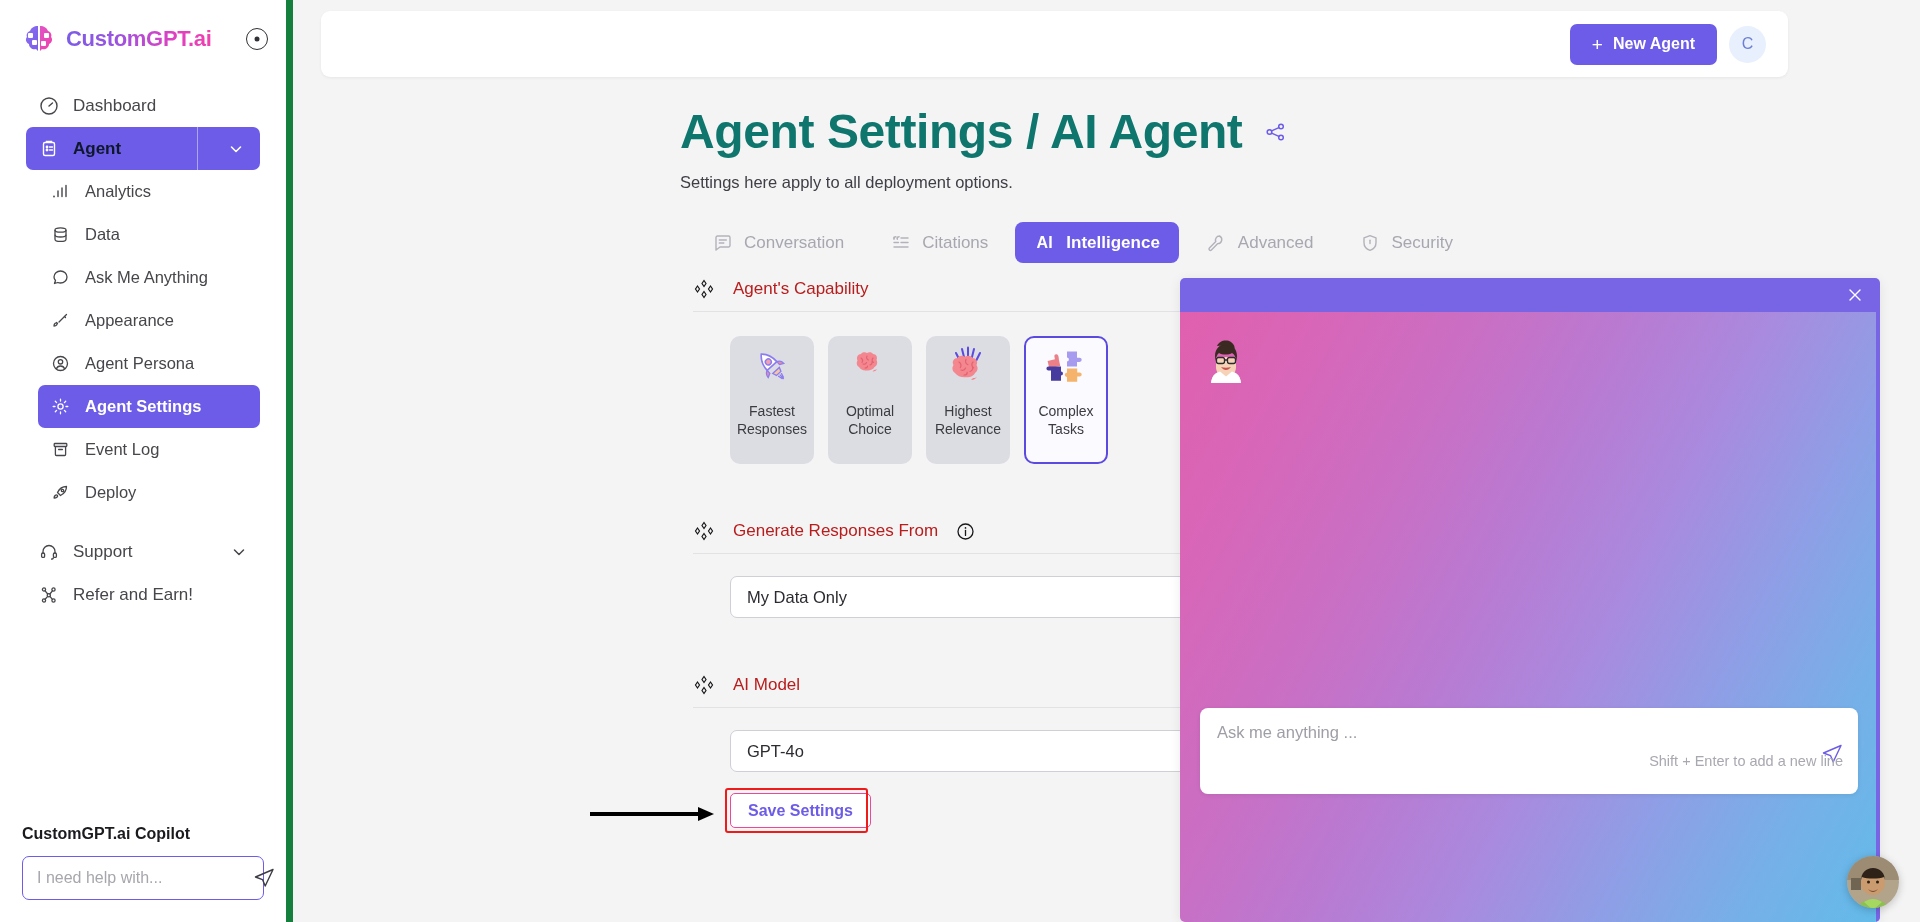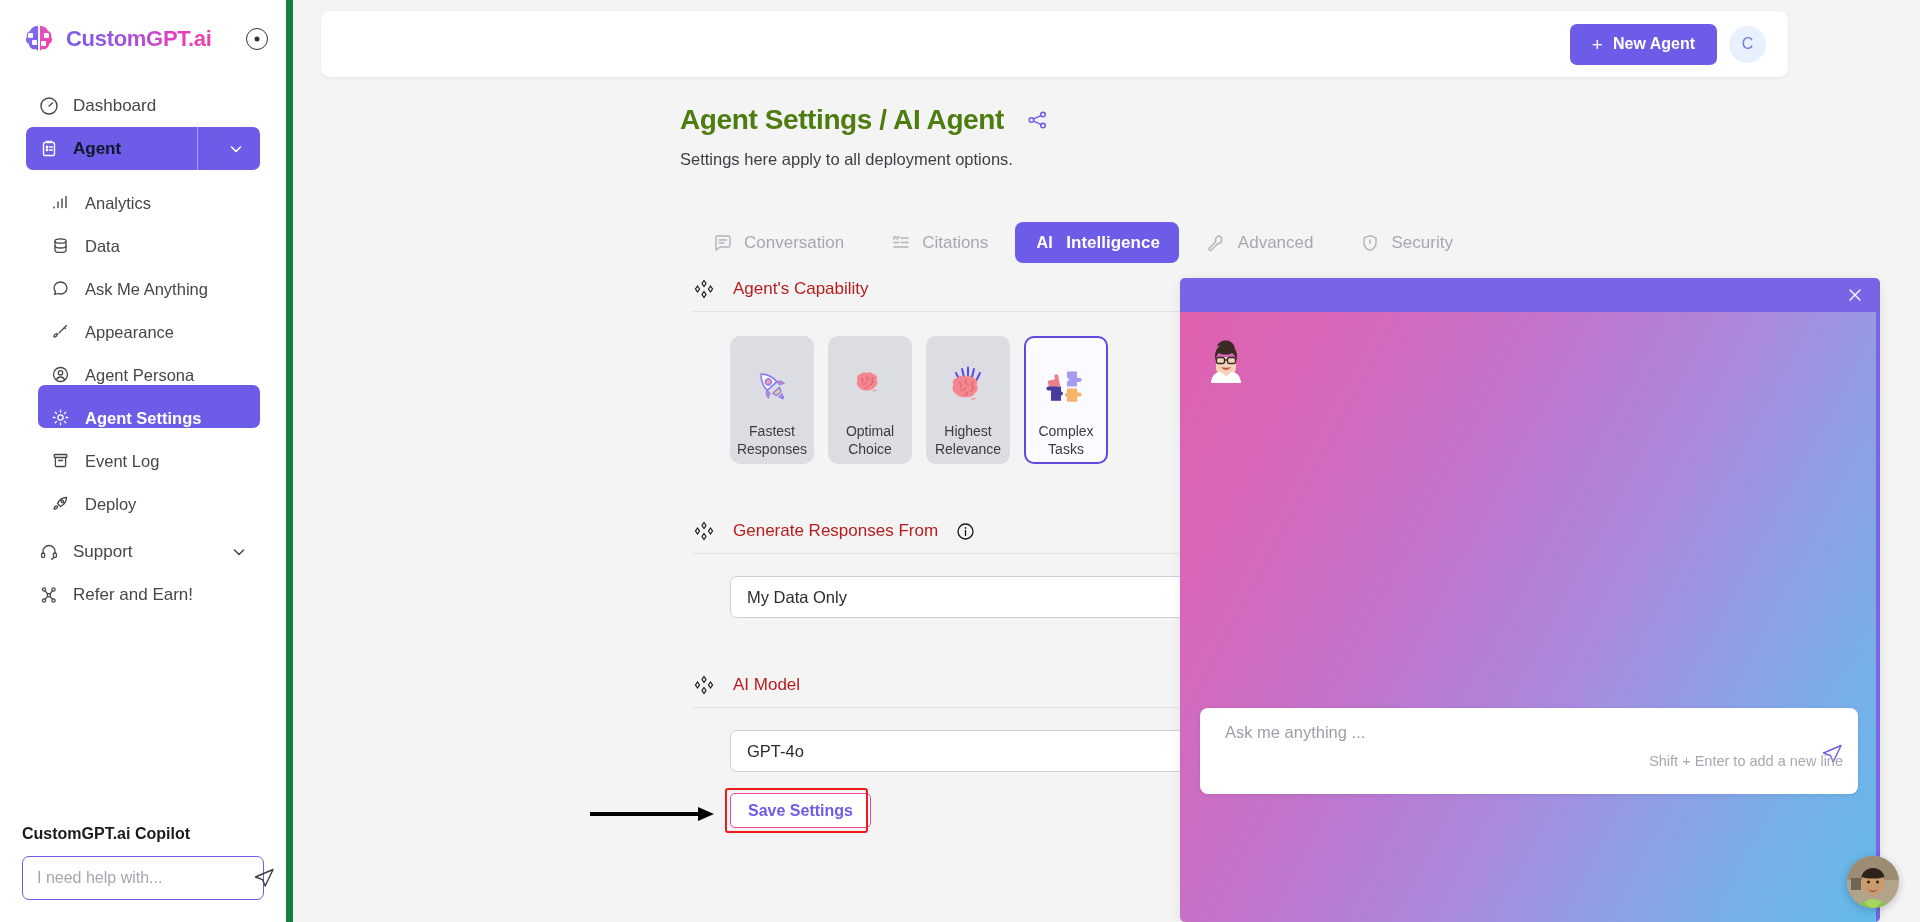--- a/index.html
+++ b/index.html
@@ -45,21 +45,21 @@
   .nav-item {
     display: flex; align-items: center; gap: 14px;
     height: 43px; margin: 0 26px 0 26px; padding: 0 12px;
     border-radius: 7px; cursor: pointer;
     color: #46464b; font-size: 17px;
   }
   .nav-item .ico { width: 21px; height: 21px; flex-shrink: 0; display:flex; align-items:center; justify-content:center; }
   .nav-item .ico svg { display:block; }
   .nav-item .lbl { flex: 1; white-space: nowrap; }
   .nav-item .chev { width: 18px; height: 18px; flex-shrink: 0; }
-  .nav-item.sub { margin-left: 38px; margin-right: 26px; font-size: 16.5px; align-items: flex-end; }
+  .nav-item.sub { margin-left: 38px; margin-right: 26px; font-size: 16.5px; }
   .nav-item.active-split {
     background: #6c5ce7; color: #0f172a; font-weight: bold;
     margin: 0 26px; padding-right: 0; overflow: hidden;
   }
   .nav-item.active-split .split-div {
     width: 1px; height: 43px; background: rgba(255,255,255,.45);
   }
   .nav-item.active-split .chev-box {
     width: 48px; height: 43px; display: flex; align-items: center; justify-content: center;
   }
@@ -98,21 +98,21 @@
   }
   .plus-ico { font-size: 19px; font-weight: normal; line-height: 1; }
   .avatar-c {
     width: 37px; height: 37px; border-radius: 50%; background: #e8f0fd;
     display: flex; align-items: center; justify-content: center;
     color: #6c7fd4; font-size: 16px; cursor: pointer;
   }
 
   .page-head { position: absolute; left: 387px; top: 104px; }
   .page-title-row { display: flex; align-items: center; gap: 20px; }
-  .page-title { font-size: 28px; font-weight: bold; color: #4d7c0f; letter-spacing: -0.4px; }
+  .page-title { font-size: 48px; font-weight: bold; color: #0f766e; letter-spacing: -0.4px; }
   .share-ico { width: 26px; height: 26px; cursor: pointer; }
   .page-sub { font-size: 16.5px; color: #3e3e45; margin-top: 14px; }
 
   
   .tabs { position: absolute; left: 400px; top: 222px; display: flex; align-items: center; gap: 8px; }
   .tab {
     display: flex; align-items: center; gap: 11px;
     height: 41px; padding: 0 19px; border-radius: 8px;
     font-size: 17px; color: #a7a7b0; cursor: pointer; white-space: nowrap;
   }
@@ -126,21 +126,21 @@
   .section-title { font-size: 17px; font-weight: normal; color: #b91c1c; }
   .sparkle { width: 22px; height: 22px; flex-shrink: 0; }
   .info-ico { width: 19px; height: 19px; cursor: pointer; }
   .hr { height: 1px; background: #e2e2e6; width: 660px; }
 
   .cards { display: flex; gap: 14px; margin-top: 24px; padding-left: 37px; }
   .cap-card {
     width: 84px; height: 128px; border-radius: 10px;
     background: #dcdce3; display: flex; flex-direction: column;
     align-items: center; justify-content: flex-start; cursor: pointer;
-    padding-top: 20px; border: 2px solid transparent;
+    border: 2px solid transparent;
   }
   .cap-card.chosen { background: #fafaff; border: 2px solid #5b4ae0; }
   .cap-art { height: 56px; display: flex; align-items: center; justify-content: center; }
   .cap-label {
     margin-top: 9px; font-size: 14px; color: #3b3b42; text-align: center;
     line-height: 1.27; width: 78px;
   }
 
   .sec2 { margin-top: 56px; }
   .sec3 { margin-top: 56px; }
@@ -200,21 +200,21 @@
   .chat-avatar {
     position: absolute; left: 25px; top: 25px;
     width: 42px; height: 46px;
   }
   .chat-input-card {
     position: absolute; left: 20px; right: 22px; bottom: 128px;
     height: 86px; background: #fff; border-radius: 8px;
     box-shadow: 0 1px 5px rgba(0,0,0,.08);
   }
   .chat-input-ph {
-    position: absolute; left: 25px; top: 15px;
+    position: absolute; left: 17px; top: 15px;
     font-size: 16.5px; color: #9e9ea6;
   }
   .chat-send { position: absolute; right: 14px; top: 34px; width: 24px; height: 24px; cursor: pointer; }
   .chat-hint {
     position: absolute; right: 15px; bottom: 25px;
     font-size: 14.5px; color: #a8a8b0;
   }
 
   .float-avatar {
     position: absolute; right: 21px; bottom: 14px;

